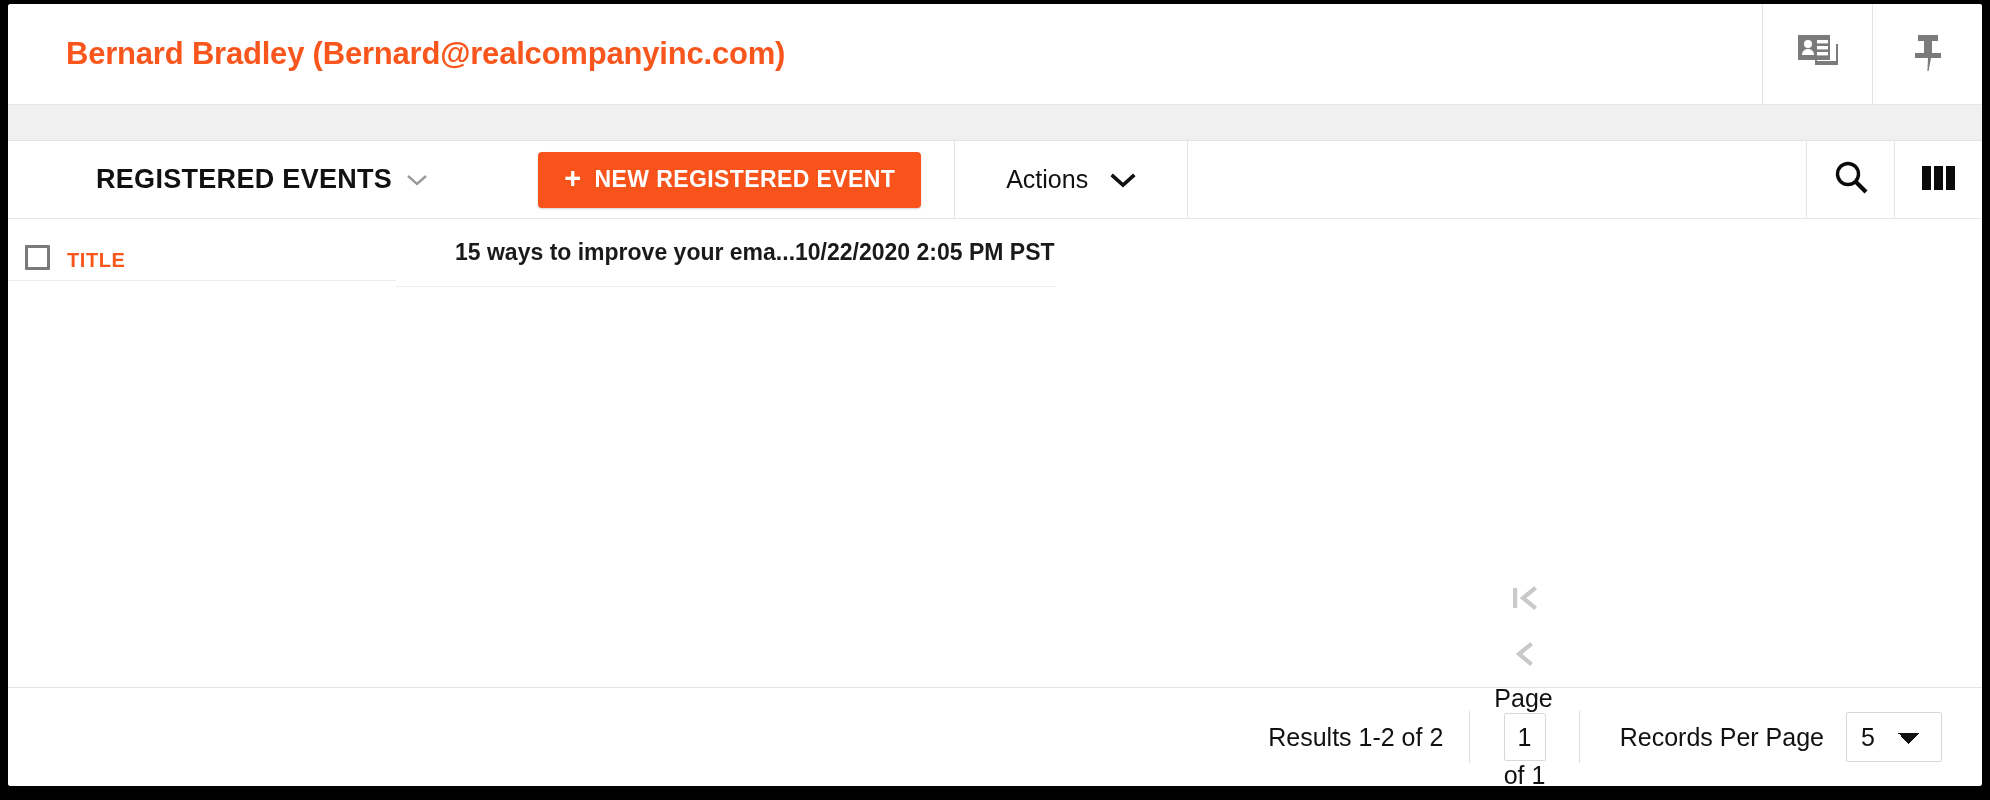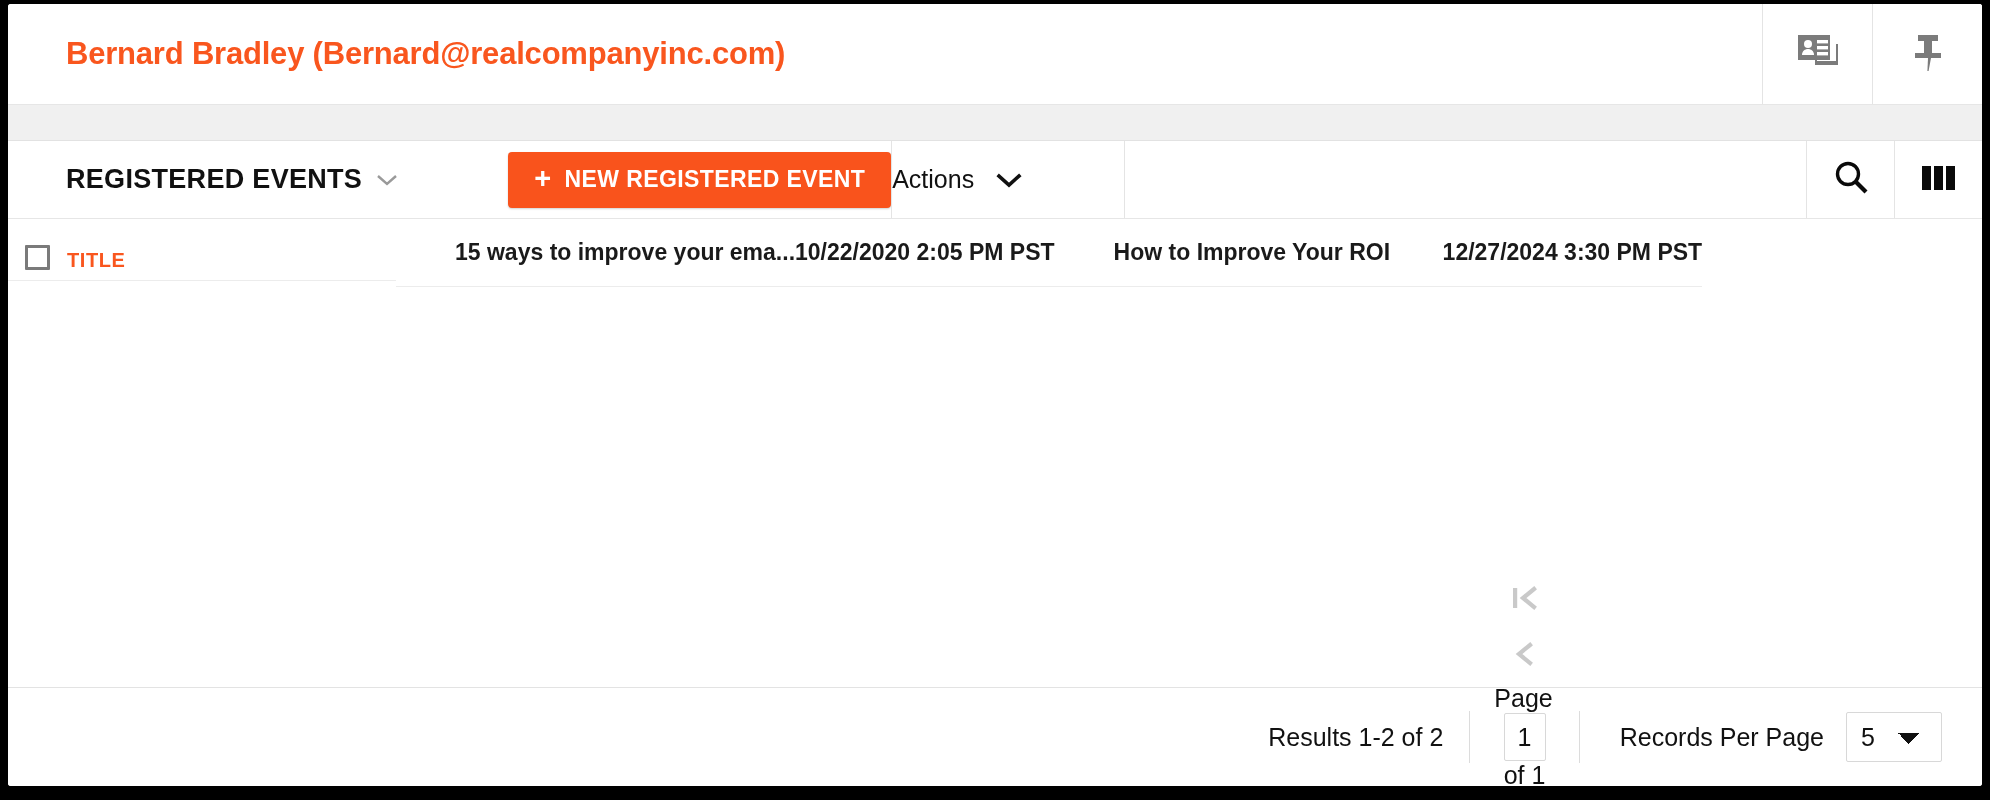--- a/index.html
+++ b/index.html
@@ -90,21 +90,21 @@
     height: 78px;
     background: #ffffff;
     border-bottom: 1px solid #e6e6e6;
     display: flex;
     align-items: stretch;
   }
 
   .toolbar-left {
     display: flex;
     align-items: center;
-    padding-left: 58px;
+    padding-left: 88px;
     flex: 0 0 auto;
   }
 
   .list-name {
     font-size: 27px;
     font-weight: bold;
     color: #111111;
     letter-spacing: 0.3px;
     white-space: nowrap;
     cursor: pointer;
@@ -137,26 +137,27 @@
     box-shadow: 0 1px 2px rgba(0,0,0,.18);
   }
   .new-btn .plus {
     font-size: 29px;
     line-height: 1;
     font-weight: bold;
     margin-top: -2px;
   }
 
   .actions-cell {
+    margin-left: 33px;
     width: 234px;
     border-left: 1px solid #e4e4e4;
     border-right: 1px solid #e4e4e4;
     display: flex;
     align-items: center;
-    justify-content: flex-start;
+    justify-content: center;
     gap: 22px;
     cursor: pointer;
     font-size: 25px;
     color: #111111;
   }
 
   .toolbar-spacer { flex: 1 1 auto; }
 
   .toolbar-icon-btn {
     width: 88px;
@@ -426,29 +427,20 @@
       <div class="trow">
         <div class="col-check"></div>
         <div class="col-title">
           <span class="td">15 ways to improve your ema...</span>
         </div>
         <div class="col-date">
           <span class="td">10/22/2020 2:05 PM PST</span>
         </div>
       </div>
 
-      <div class="trow">
-        <div class="col-check"></div>
-        <div class="col-title">
-          <span class="td">How to Improve Your ROI</span>
-        </div>
-        <div class="col-date">
-          <span class="td">12/27/2024 3:30 PM PST</span>
-        </div>
-      </div>
 
       <div class="table-filler"></div>
     </div>
 
     <div class="footer">
       <span class="results-text">Results 1-2 of 2</span>
 
       <div class="vdiv"></div>
 
       <div class="pager-group">

